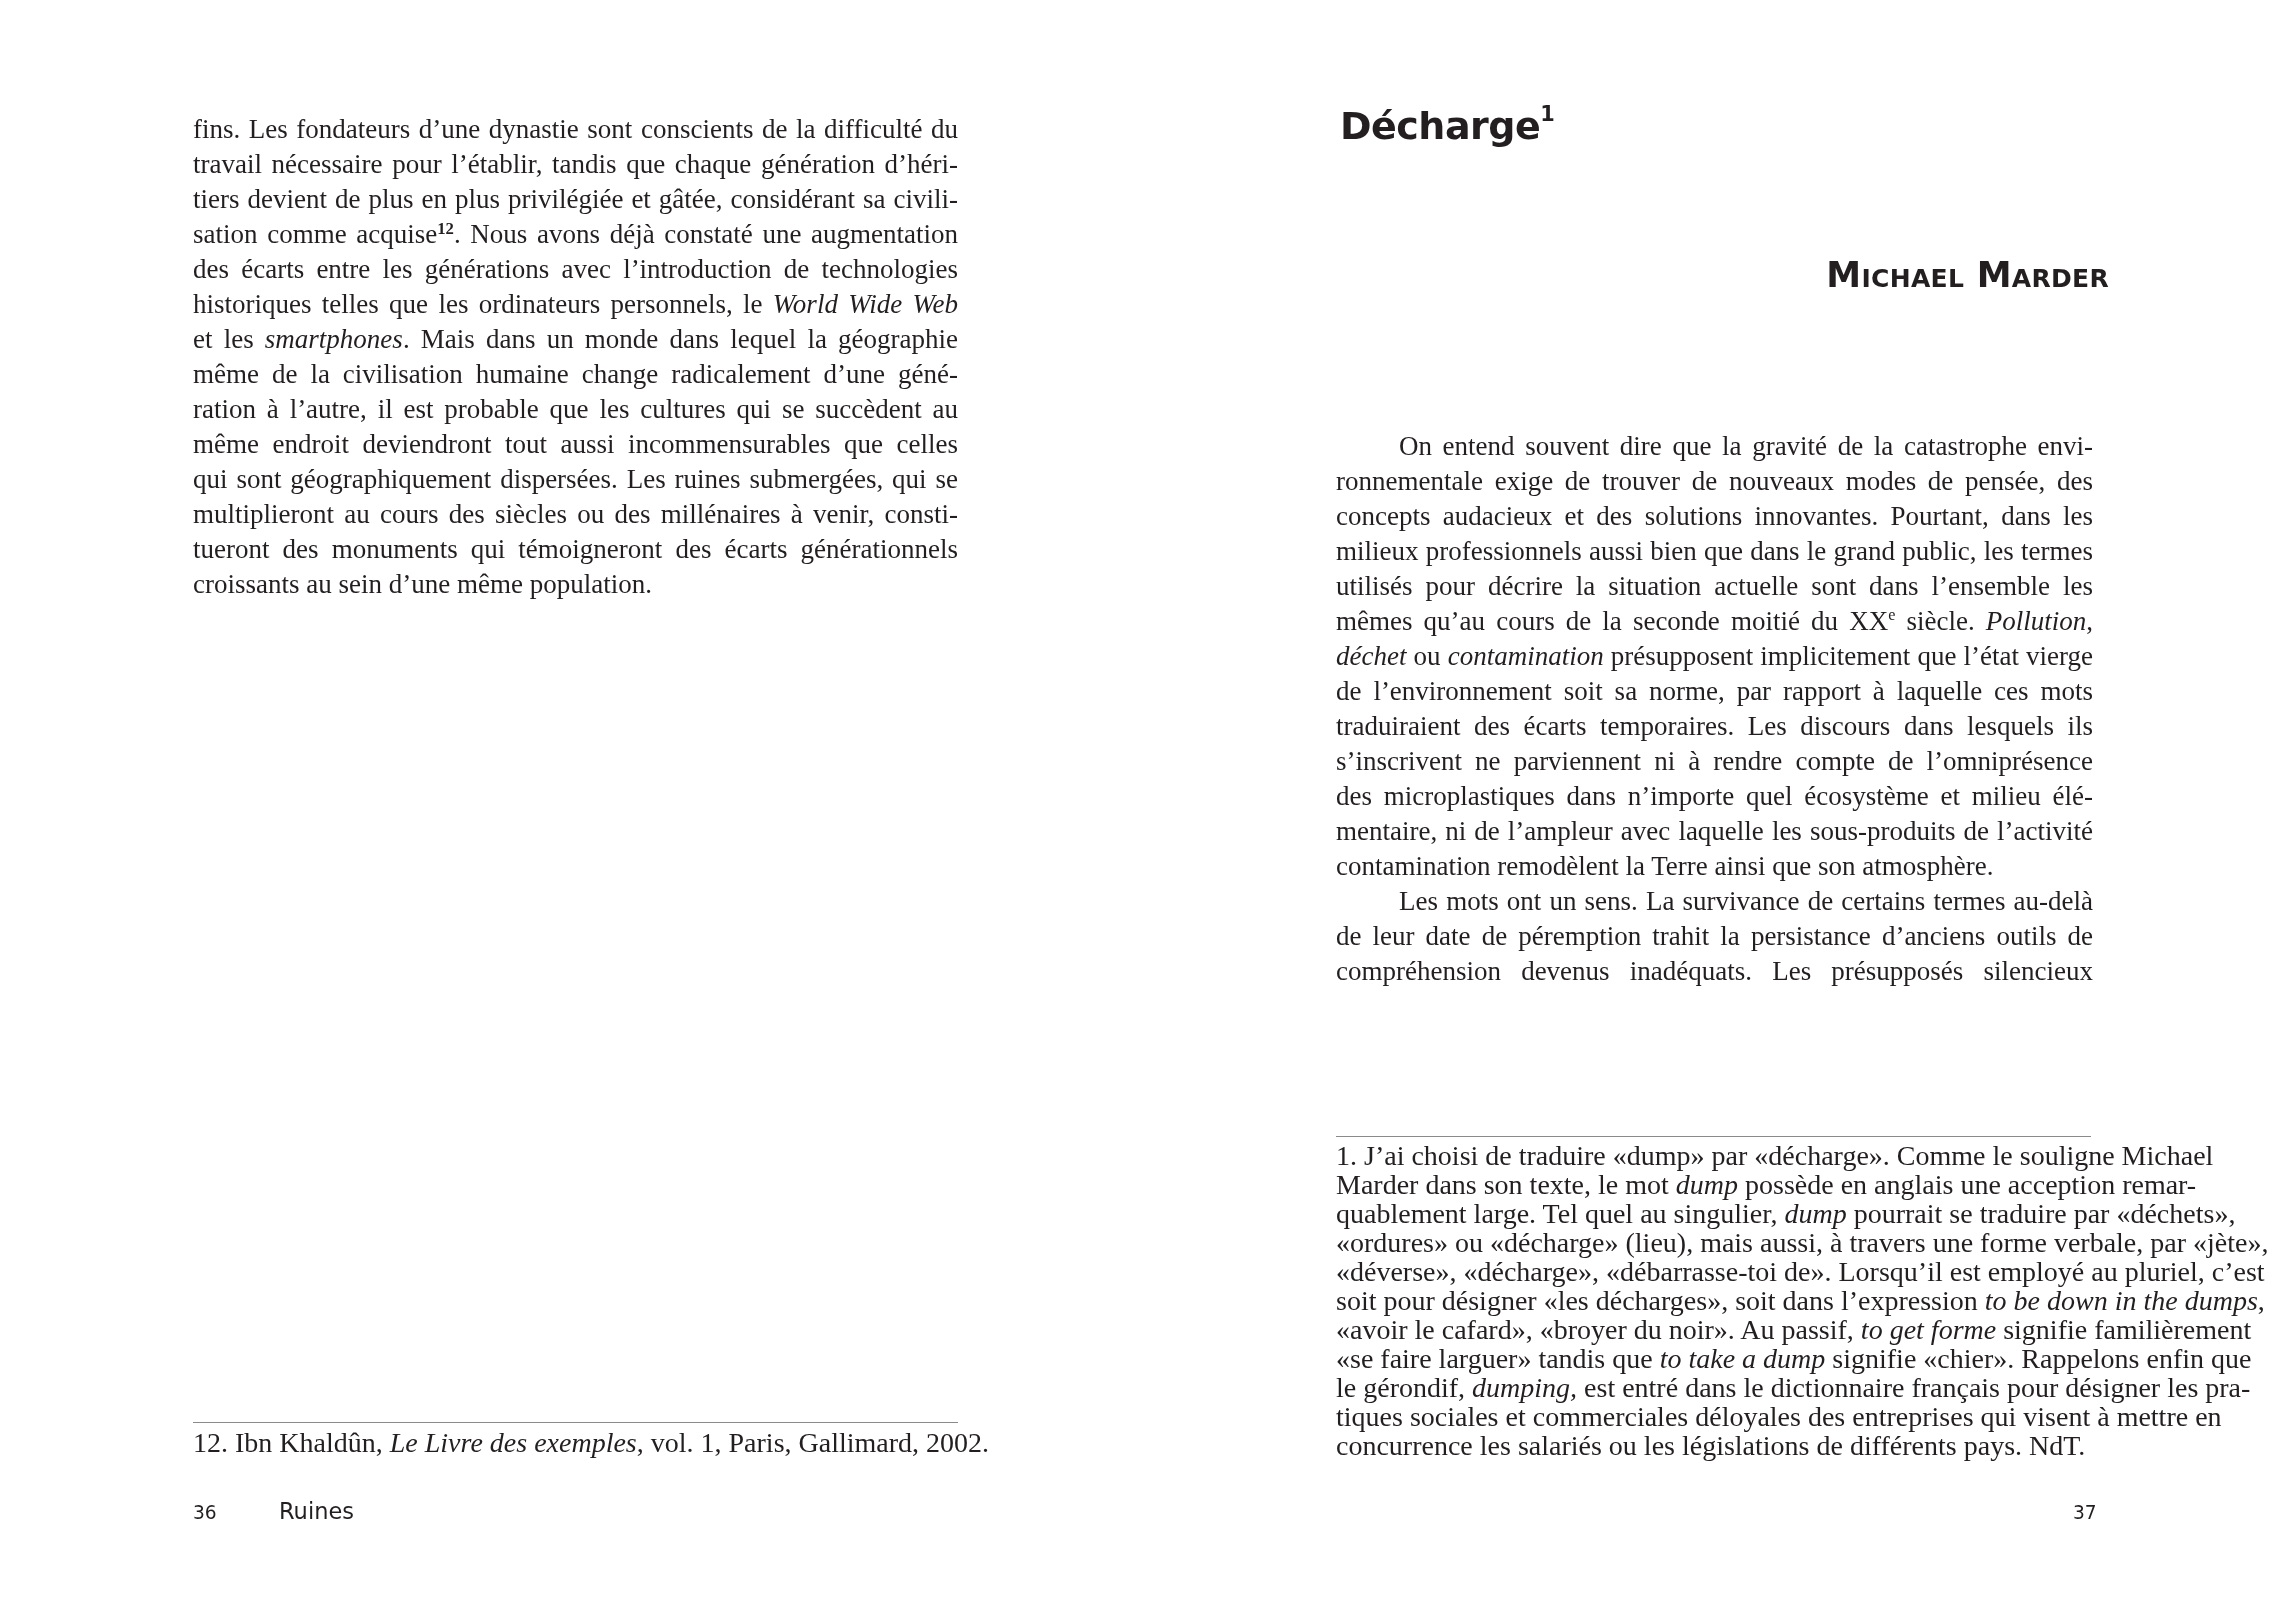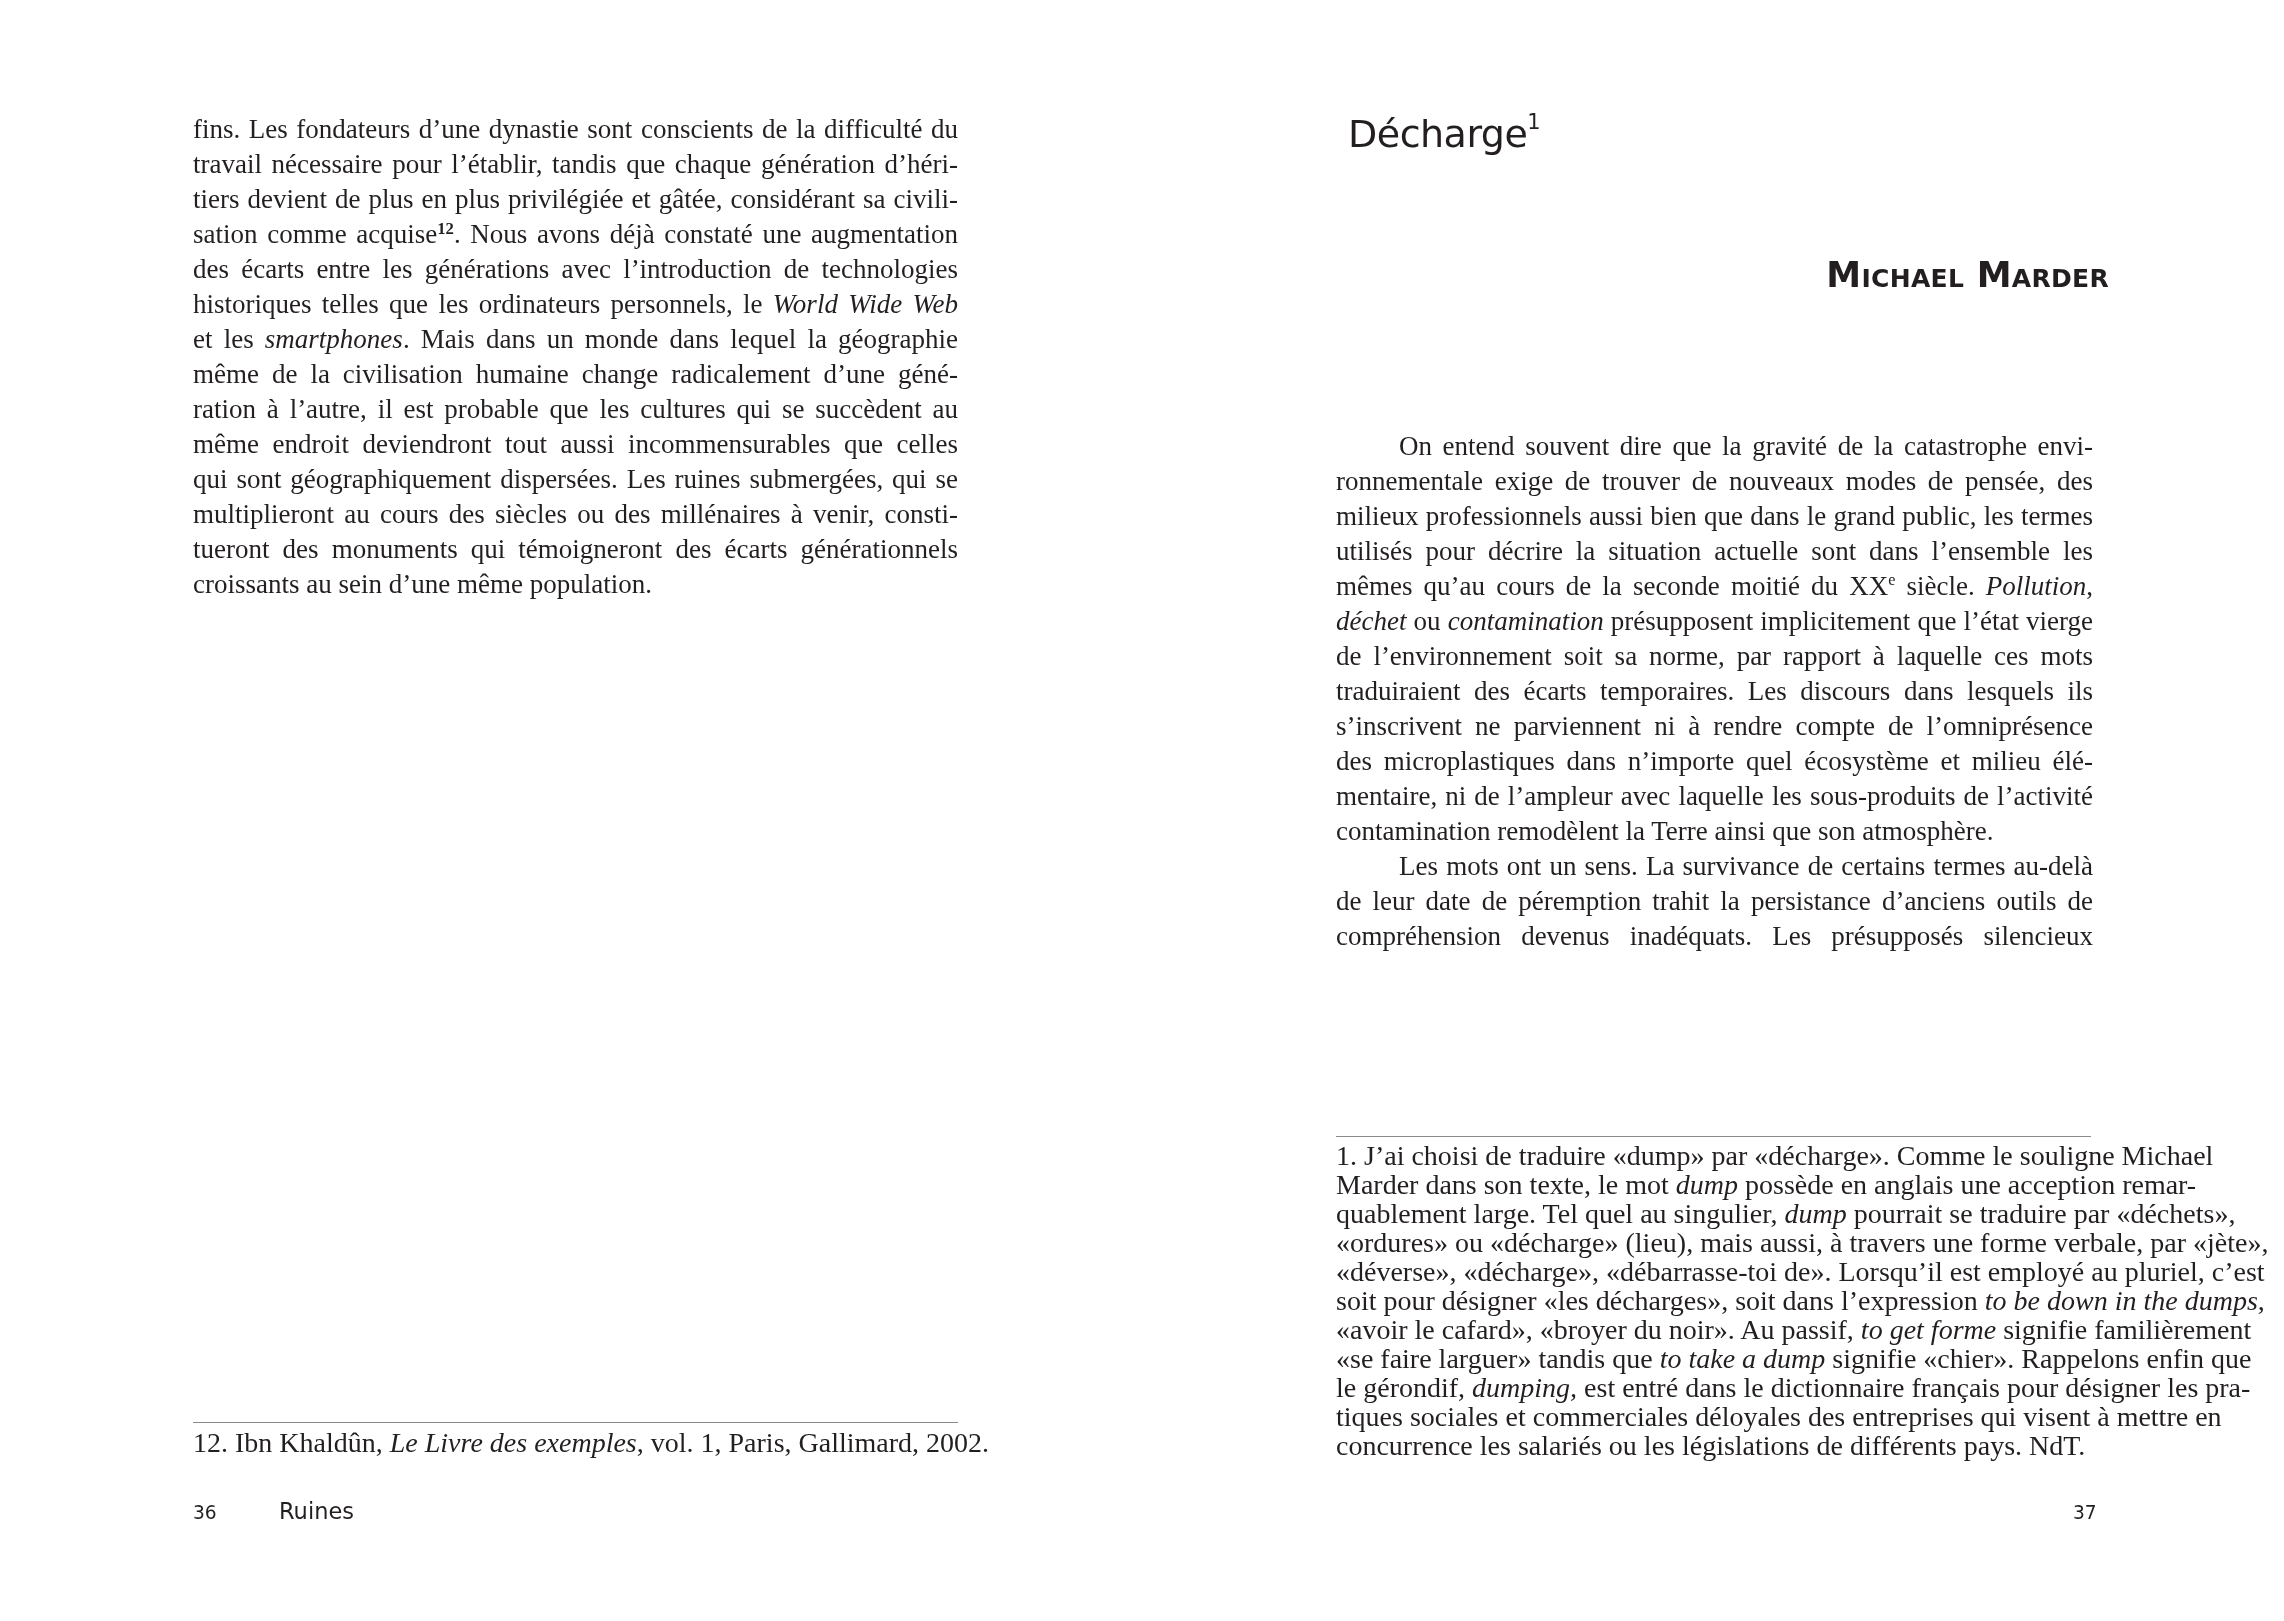--- a/index.html
+++ b/index.html
@@ -19,21 +19,21 @@
   .fn-block .line { height: 29px; }
   em, .it { font-style: italic; margin-top: 48px; }
   sup.note { font-size: 0.62em; vertical-align: 0.55em; line-height: 0; font-weight: bold; }
 
   .rule { position: absolute; height: 0; border-top: 1.5px solid #8a8a8a; }
 
   .left-body { left: 193px; top: 112px; width: 765px; }
   .left-rule { left: 193px; top: 1422px; width: 765px; }
   .left-fn { left: 193px; top: 1428px; width: 765px; }
 
-  .title { position: absolute; left: 198px; top: 104px; font-size: 38px; font-weight: normal; letter-spacing: -0.5px; margin: 8px; }
+  .title { position: absolute; left: 198px; top: 104px; font-size: 38px; font-weight: bold; letter-spacing: -0.5px; margin: 0; }
   .title sup { font-size: 0.55em; vertical-align: 0.85em; line-height: 0; }
   .author { position: absolute; right: 192px; top: 255px; font-size: 35px; font-variant: small-caps; letter-spacing: 0.3px; margin: 0; }
 
   .right-body { left: 194px; top: 429px; width: 757px; }
   .right-rule { left: 194px; top: 1136px; width: 755px; }
   .right-fn { left: 194px; top: 1141px; width: 755px; }
 
   .folio { position: absolute; top: 1502px; font-size: 18.6px; }
   .running-head { position: absolute; top: 1498px; font-size: 22.5px; }
 </style>
@@ -64,20 +64,21 @@
   <span class="folio sans" style="left:193px;">36</span>
   <span class="running-head sans" style="left:279px;">Ruines</span>
 </div>
 
 <div class="page page-right">
   <h1 class="title sans"><span>Décharge</span><sup>1</sup></h1>
   <h2 class="author sans">Michael Marder</h2>
   <div class="body-block serif right-body">
       <span class="line indent"><span>On entend souvent dire que la gravité de la catastrophe envi-</span></span>
       <span class="line"><span>ronnementale exige de trouver de nouveaux modes de pensée, des</span></span>
+      <span class="line"><span>concepts audacieux et des solutions innovantes. Pourtant, dans les</span></span>
       <span class="line"><span>milieux professionnels aussi bien que dans le grand public, les termes</span></span>
       <span class="line"><span>utilisés pour décrire la situation actuelle sont dans l’ensemble les</span></span>
       <span class="line"><span>mêmes qu’au cours de la seconde moitié du XX</span><sup class="" style="font-size: 0.6em; vertical-align: 0.6em; line-height: 0;">e</sup><span> siècle. </span><em>Pollution</em><span>,</span></span>
       <span class="line"><em>déchet</em><span> ou </span><em>contamination</em><span> présupposent implicitement que l’état vierge</span></span>
       <span class="line"><span>de l’environnement soit sa norme, par rapport à laquelle ces mots</span></span>
       <span class="line"><span>traduiraient des écarts temporaires. Les discours dans lesquels ils</span></span>
       <span class="line"><span>s’inscrivent ne parviennent ni à rendre compte de l’omniprésence</span></span>
       <span class="line"><span>des microplastiques dans n’importe quel écosystème et milieu élé-</span></span>
       <span class="line"><span>mentaire, ni de l’ampleur avec laquelle les sous-produits de l’activité</span></span>
       <span class="line last"><span>contamination remodèlent la Terre ainsi que son atmosphère.</span></span>

